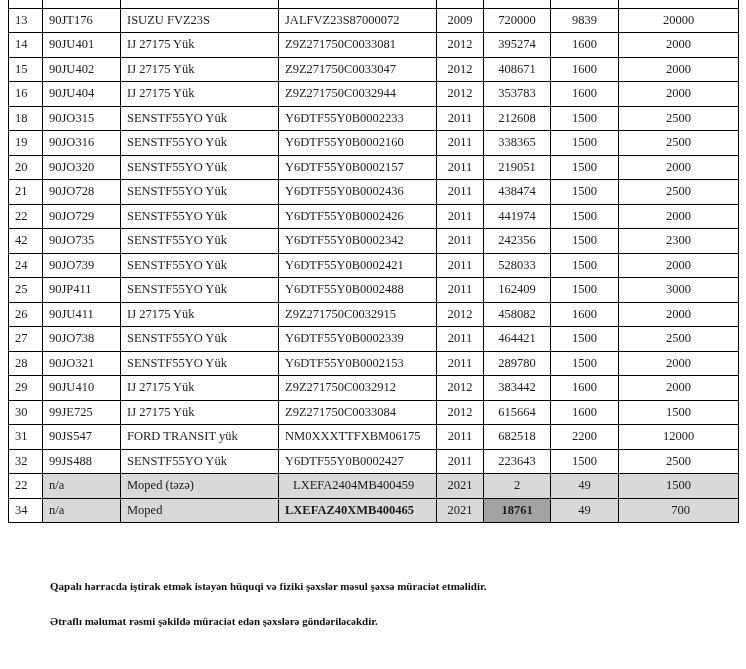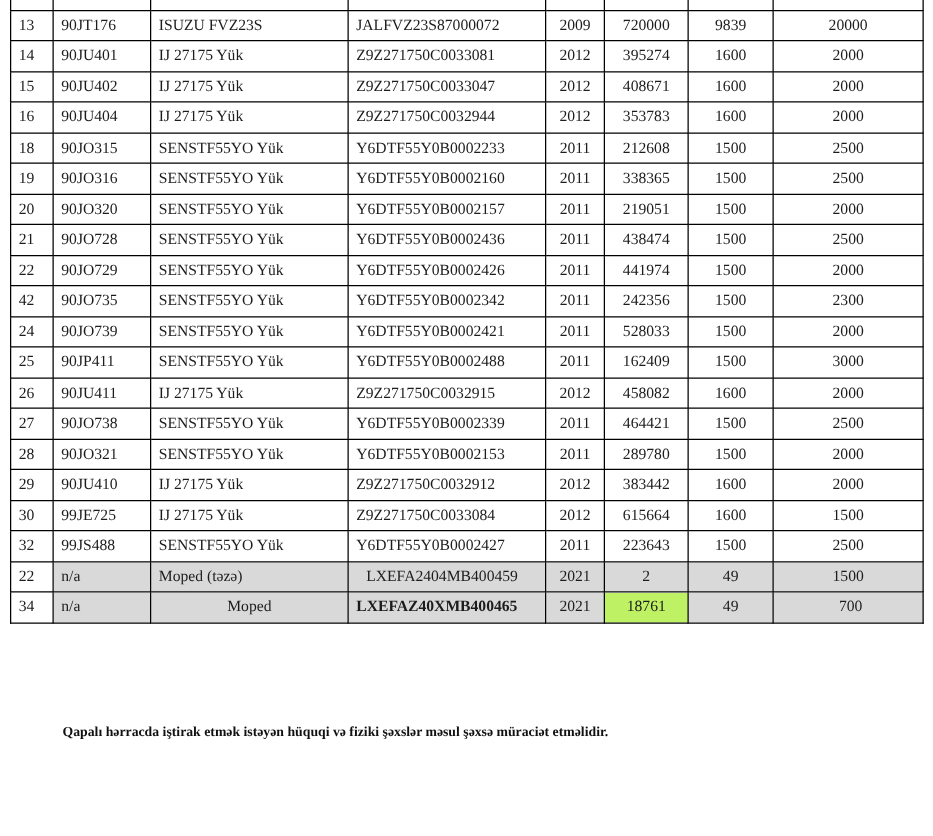--- a/index.html
+++ b/index.html
@@ -240,20 +240,30 @@
           <td class="al-right">30</td>
           <td class="al-left">99JE725</td>
           <td class="al-left">IJ 27175 Yük</td>
           <td class="al-left">Z9Z271750C0033084</td>
           <td class="al-center">2012</td>
           <td class="al-center">615664</td>
           <td class="al-center">1600</td>
           <td class="al-center">1500</td>
         </tr>
         <tr>
+          <td class="al-right">31</td>
+          <td class="al-left">90JS547</td>
+          <td class="al-left">FORD TRANSIT yük</td>
+          <td class="al-left">NM0XXXTTFXBM06175</td>
+          <td class="al-center">2011</td>
+          <td class="al-center">682518</td>
+          <td class="al-center">2200</td>
+          <td class="al-center">12000</td>
+        </tr>
+        <tr>
           <td class="al-right">32</td>
           <td class="al-left">99JS488</td>
           <td class="al-left">SENSTF55YO Yük</td>
           <td class="al-left">Y6DTF55Y0B0002427</td>
           <td class="al-center">2011</td>
           <td class="al-center">223643</td>
           <td class="al-center">1500</td>
           <td class="al-center">2500</td>
         </tr>
         <tr>
@@ -262,26 +272,27 @@
           <td class="al-left" style="background: rgb(217, 217, 217);">Moped (təzə)</td>
           <td class="al-left" style="background: rgb(217, 217, 217); padding-left: 14px;">LXEFA2404MB400459</td>
           <td class="al-center" style="background: rgb(217, 217, 217);">2021</td>
           <td class="al-center" style="background: rgb(217, 217, 217);">2</td>
           <td class="al-center" style="background: rgb(217, 217, 217);">49</td>
           <td class="al-center" style="background: rgb(217, 217, 217);">1500</td>
         </tr>
         <tr>
           <td class="al-right">34</td>
           <td class="al-left" style="background: rgb(217, 217, 217);">n/a</td>
-          <td class="al-left" style="background: rgb(217, 217, 217); text-align: center;">Moped</td>
+          <td class="al-left" style="background: rgb(217, 217, 217);">Moped</td>
           <td class="al-left" style="background: rgb(217, 217, 217); font-weight: bold;">LXEFAZ40XMB400465</td>
           <td class="al-center" style="background: rgb(217, 217, 217);">2021</td>
-          <td class="al-center" style="background: #bef264;">18761</td>
+          <td class="al-center" style="background: #a3a3a3; font-weight: bold;">18761</td>
           <td class="al-center" style="background: rgb(217, 217, 217);">49</td>
           <td class="al-center" style="background: rgb(217, 217, 217); padding-left: 10px;">700</td>
         </tr>
       </tbody>
   </table>
 </div>
 
 <div class="notes">
   <p class="justified">Qapalı hərracda iştirak etmək istəyən hüquqi və fiziki şəxslər məsul şəxsə müraciət etməlidir.</p>
+  <p>Ətraflı məlumat rəsmi şəkildə müraciət edən şəxslərə göndəriləcəkdir.</p>
 </div>
 
 </body></html>

